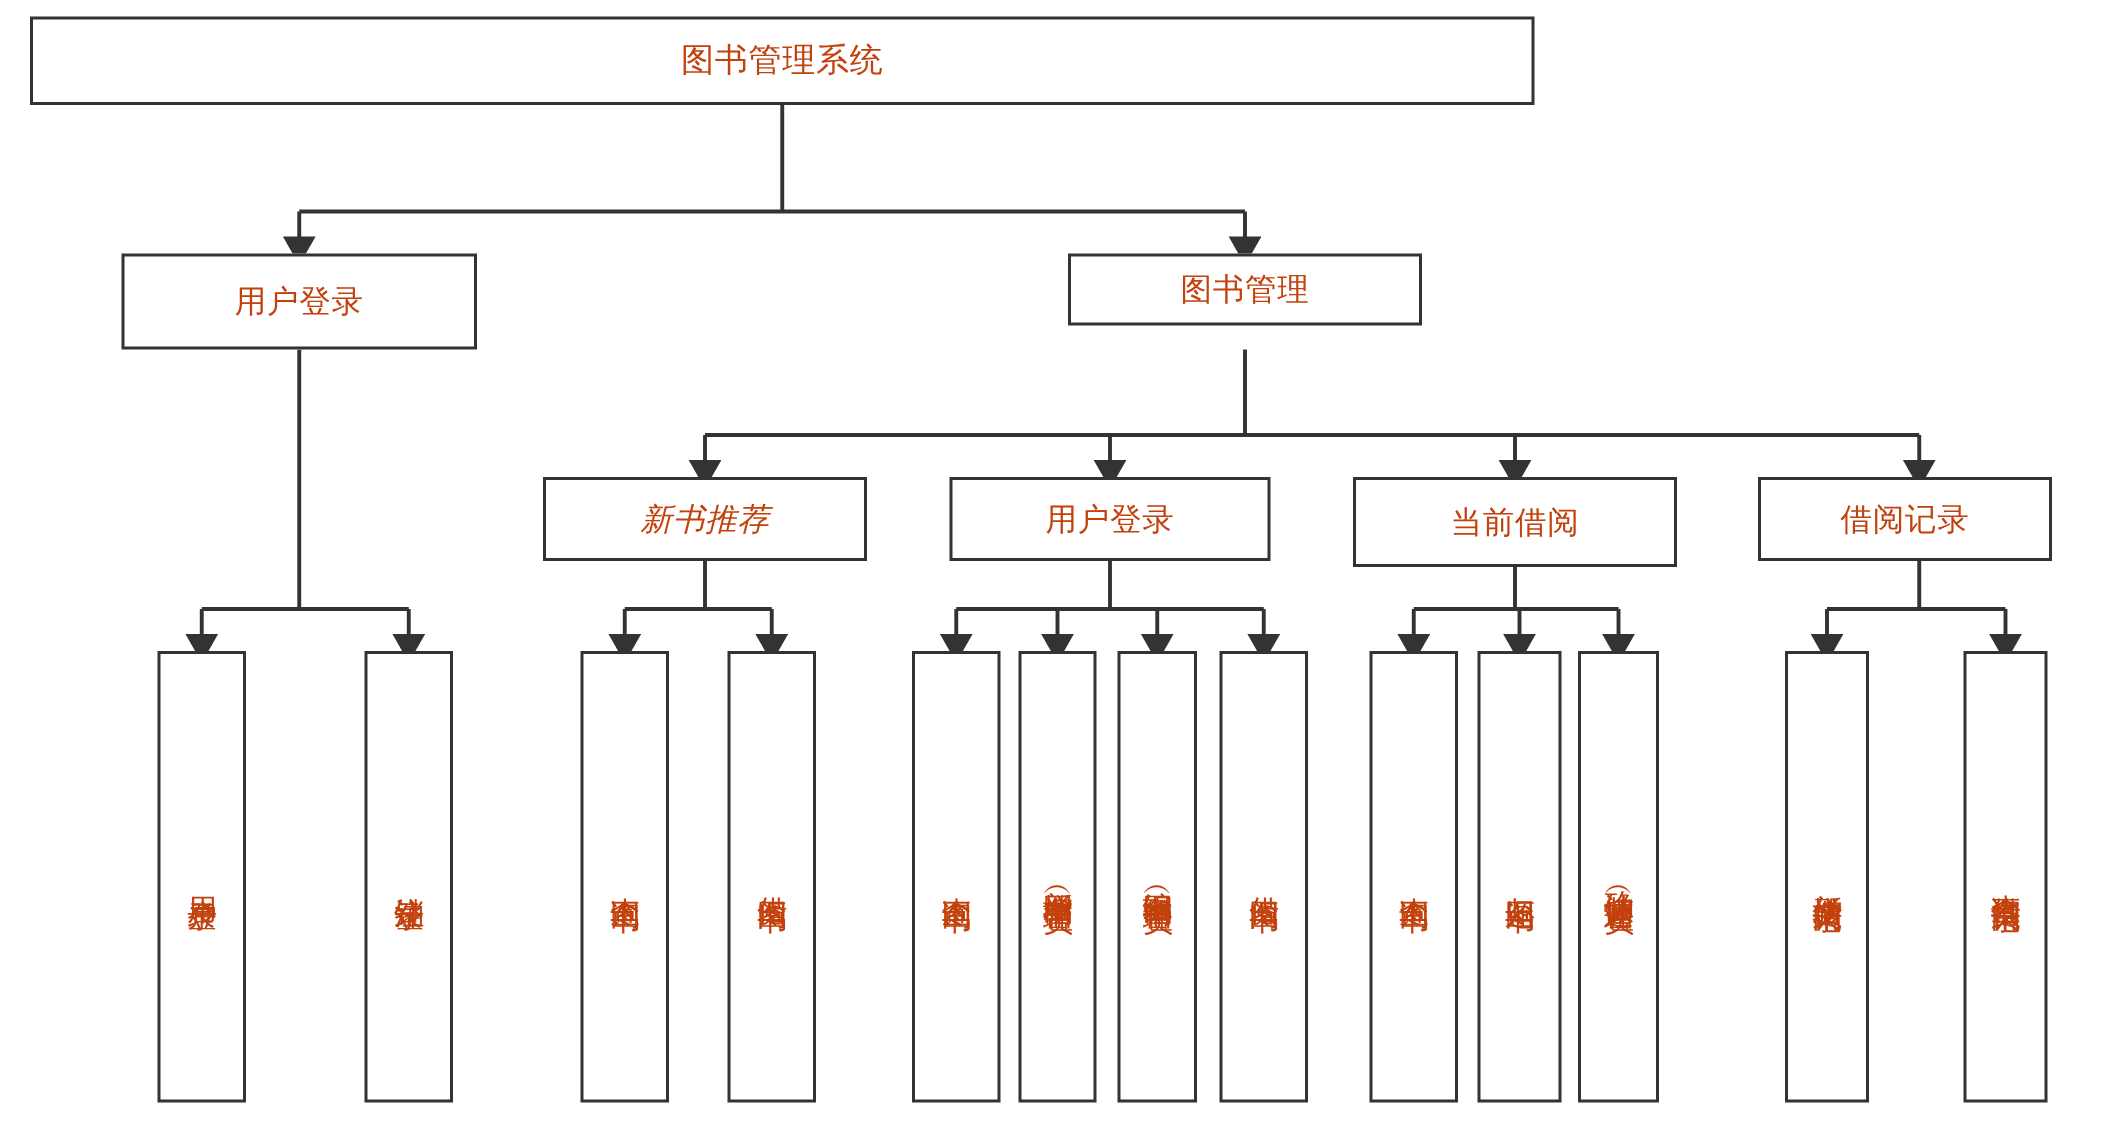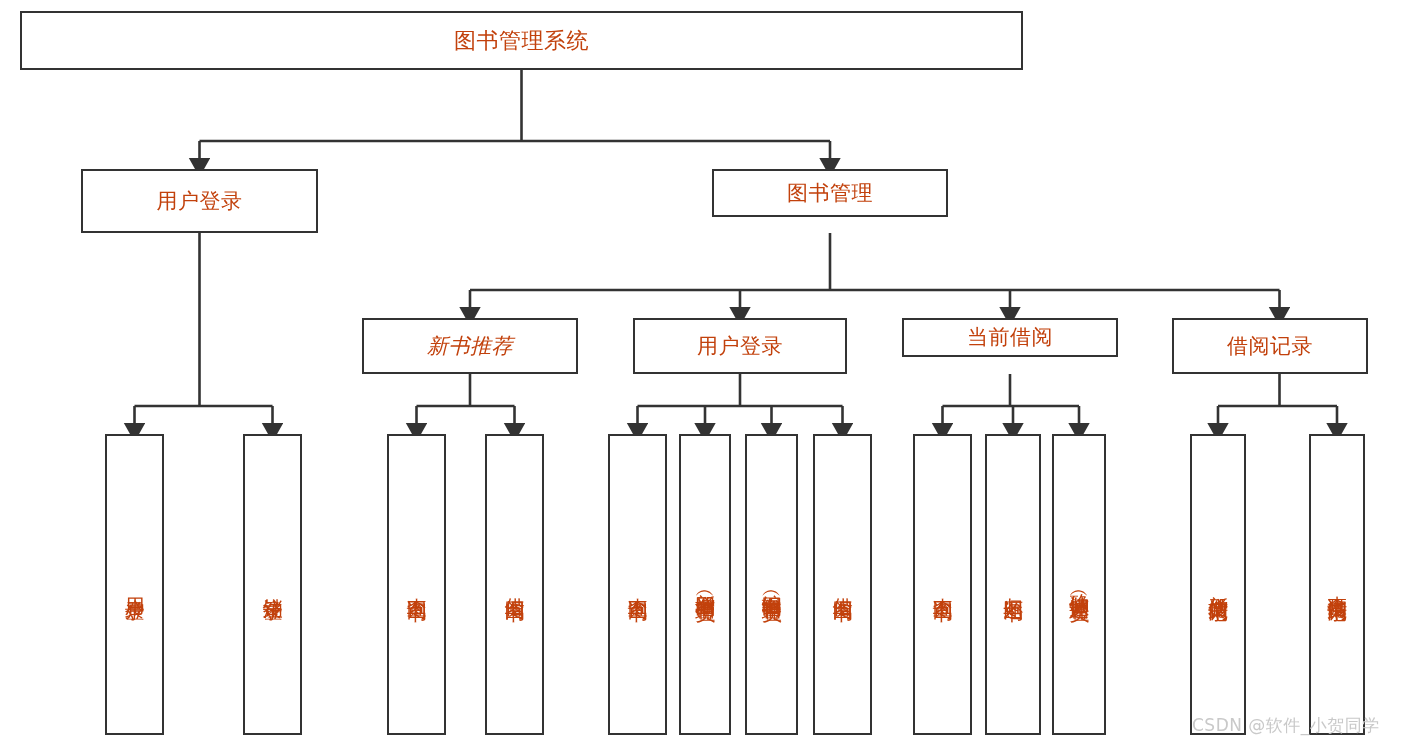--- a/index.html
+++ b/index.html
@@ -125,21 +125,21 @@
       </div>
       <div class="node horiz" style="left: 712px; top: 169px; width: 236px; height: 48px;">
         <span class="htext">图书管理</span>
       </div>
       <div class="node horiz" style="left: 362px; top: 318px; width: 216px; height: 56px; font-style: italic;">
         <span class="htext">新书推荐</span>
       </div>
       <div class="node horiz" style="left: 633px; top: 318px; width: 214px; height: 56px;">
         <span class="htext">用户登录</span>
       </div>
-      <div class="node horiz" style="left: 902px; top: 318px; width: 216px; height: 39px;">
+      <div class="node horiz" style="left: 902px; top: 318px; width: 216px; height: 60px;">
         <span class="htext">当前借阅</span>
       </div>
       <div class="node horiz" style="left: 1172px; top: 318px; width: 196px; height: 56px;">
         <span class="htext">借阅记录</span>
       </div>
       <div class="node vert" style="left: 105px; top: 434px; width: 59px; height: 301px;">
         <span class="vtext">用户登录</span>
       </div>
       <div class="node vert" style="left: 243px; top: 434px; width: 59px; height: 301px;">
         <span class="vtext">注销登录</span>
@@ -172,14 +172,13 @@
         <span class="vtext">确认归还（管理员）</span>
       </div>
       <div class="node vert" style="left: 1190px; top: 434px; width: 56px; height: 301px;">
         <span class="vtext">新增借阅记录</span>
       </div>
       <div class="node vert" style="left: 1309px; top: 434px; width: 56px; height: 301px;">
         <span class="vtext">查询借阅记录</span>
       </div>
     </div>
 
-  <div class="watermark" style="left:1192px; top:714px;">CSDN @软件_小贺同学</div>
 </div>
 
 </body></html>

